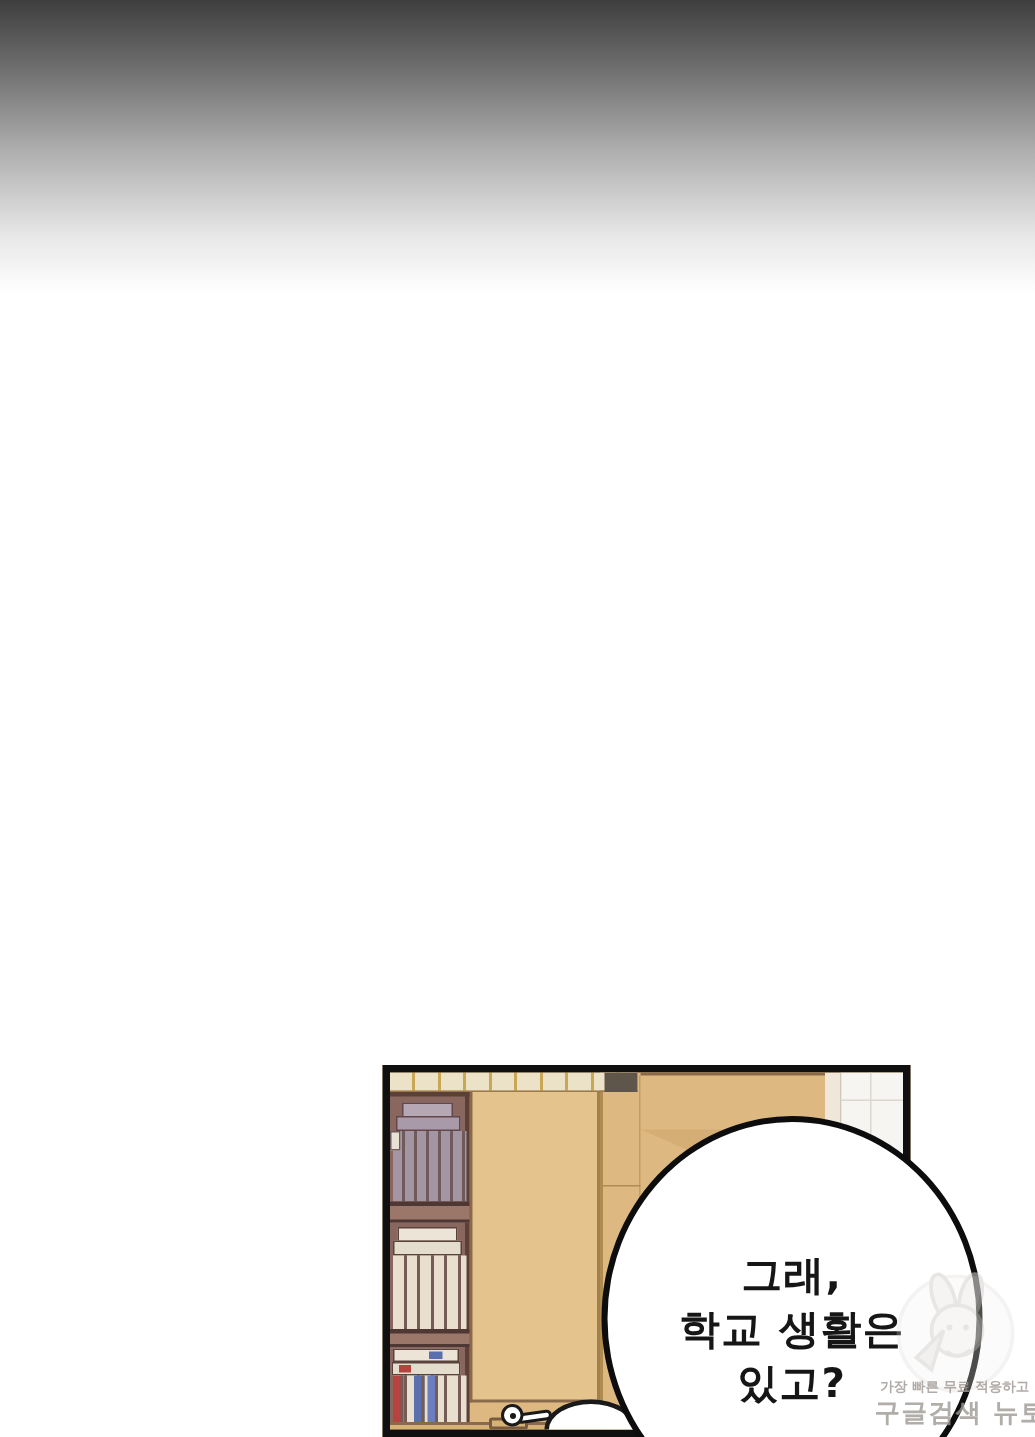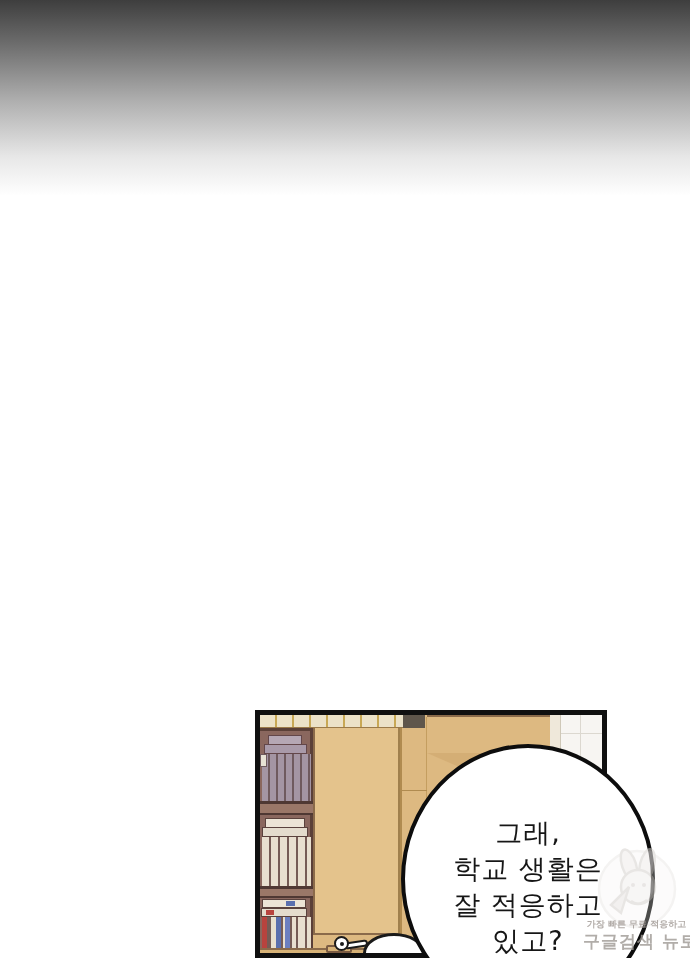--- a/index.html
+++ b/index.html
@@ -84,21 +84,21 @@
   .lamp-knob{left:74px;top:221px;width:15px;height:15px;background:#ffffff;border:2px solid #1a1a1a;border-radius:50%;}
   .lamp-knob-dot{left:80px;top:227px;width:4px;height:4px;background:#1a1a1a;border-radius:50%;}
   
   .bubble{
     position:absolute;left:401px;top:744px;width:246px;height:246px;
     background:#ffffff;border:4px solid #0d0d0d;border-radius:50%;
     display:flex;flex-direction:column;align-items:center;justify-content:center;
     padding-top:16px;z-index:5;
   }
   .bubble-line{
-    font-size:27px;line-height:36px;font-weight:400;color:#161616;
+    font-size:27px;line-height:36px;font-weight:700;color:#161616;
     letter-spacing:1px;white-space:nowrap;
   }
   
   .watermark{position:absolute;left:583px;top:843px;width:107px;height:112px;z-index:6;text-align:center;}
   .wm-logo{position:absolute;left:8px;top:0;width:92px;height:86px;opacity:.55;}
   .wm-tagline{
     position:absolute;left:0;bottom:24px;width:107px;
     font-size:9px;font-weight:600;color:rgba(158,150,145,.8);letter-spacing:0px;white-space:nowrap;
   }
   .wm-brand{
@@ -162,21 +162,20 @@
     <div class="drawer-handle"></div>
     <div class="lamp-arm"></div>
     <div class="lamp-knob"></div>
     <div class="lamp-knob-dot"></div>
     <div class="lamp-body"></div>
   </div>
 
   <div class="bubble">
     <div class="bubble-line">그래,</div>
     <div class="bubble-line">학교 생활은</div>
-    <div class="bubble-line">잘 적응하고</div>
     <div class="bubble-line">있고?</div>
   </div>
 
   <div class="watermark">
     <svg class="wm-logo" viewBox="0 0 92 86">
       <g fill="none" stroke="#d7d3cf" stroke-width="2.5">
         <circle cx="46" cy="46" r="38" fill="#f4f2f0" opacity="0.5"></circle>
         <ellipse cx="38" cy="22" rx="7" ry="16" transform="rotate(-18 38 22)" fill="#efeceb"></ellipse>
         <ellipse cx="56" cy="22" rx="7" ry="16" transform="rotate(14 56 22)" fill="#efeceb"></ellipse>
         <circle cx="47" cy="44" r="17" fill="#f2efee"></circle>

